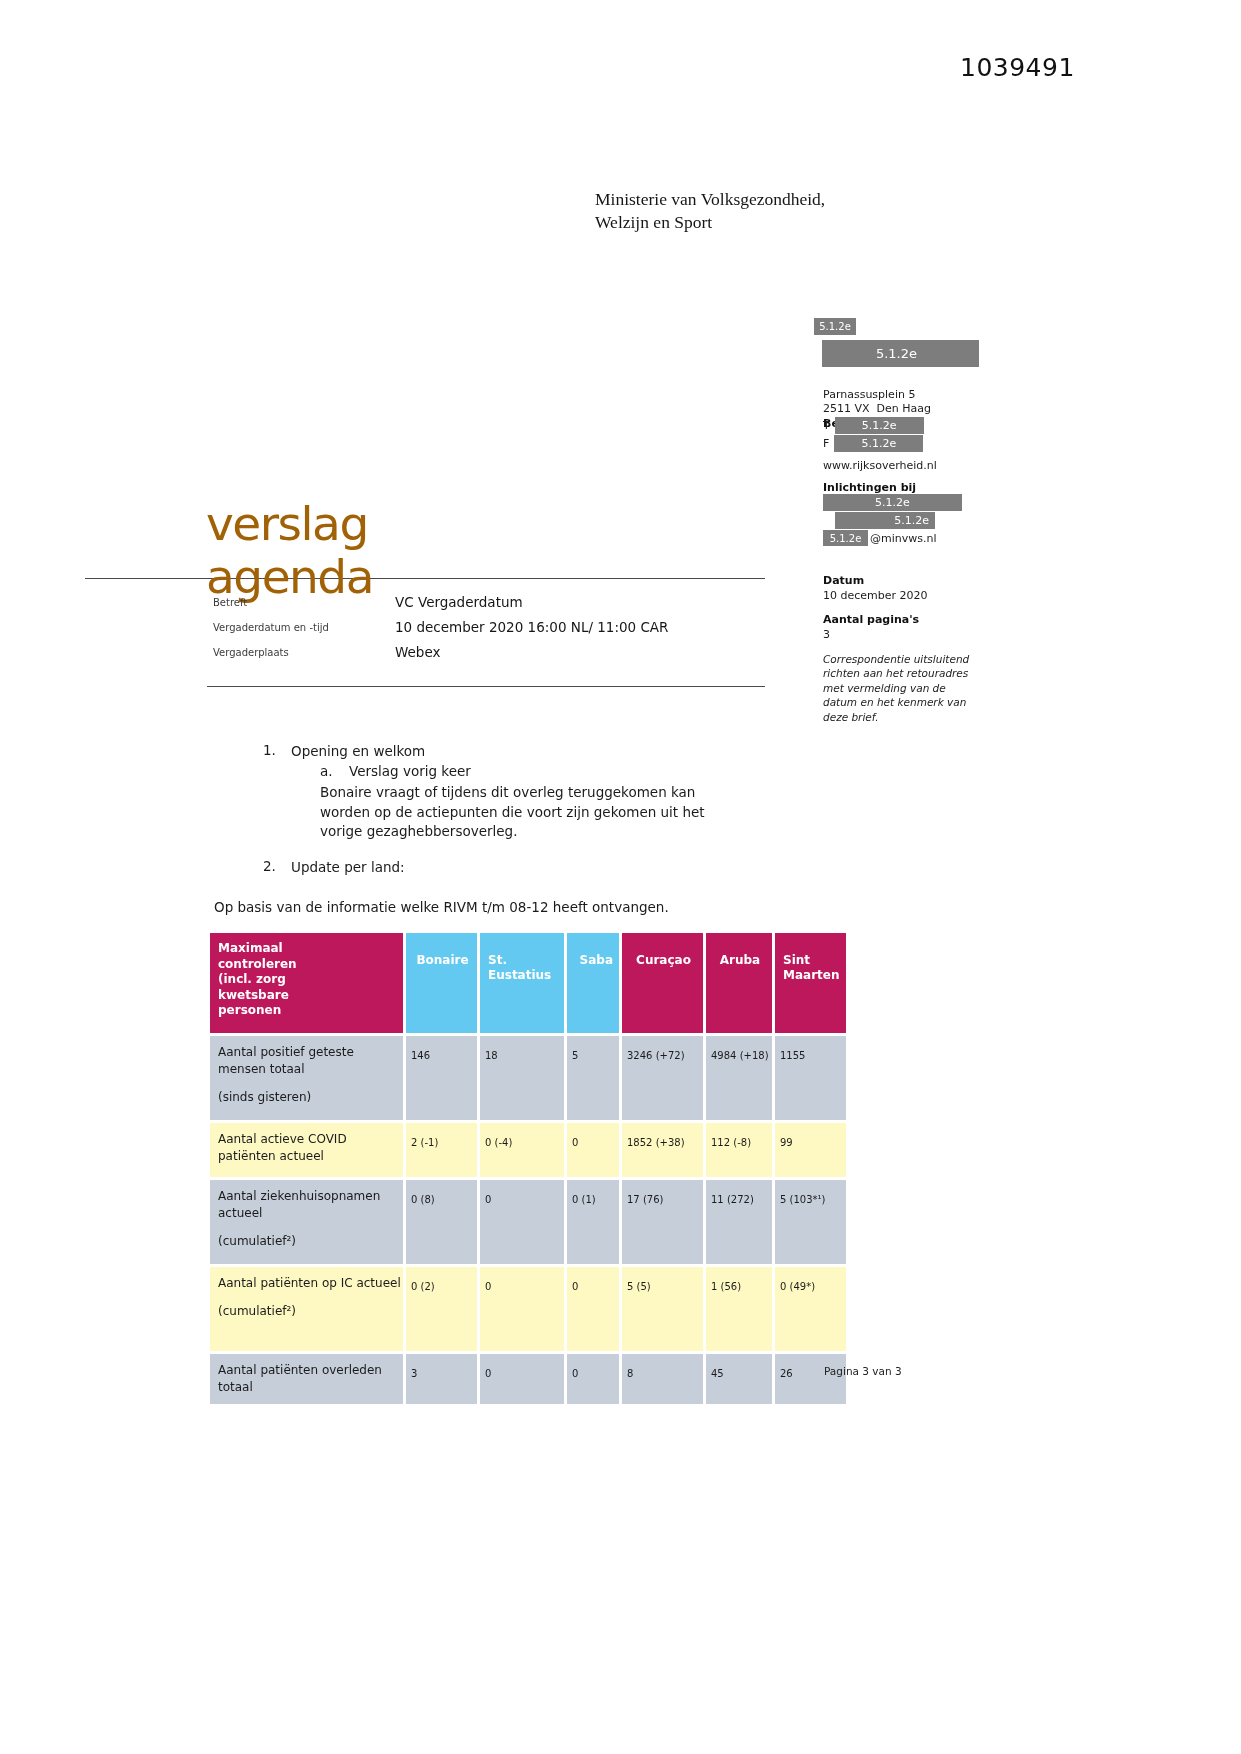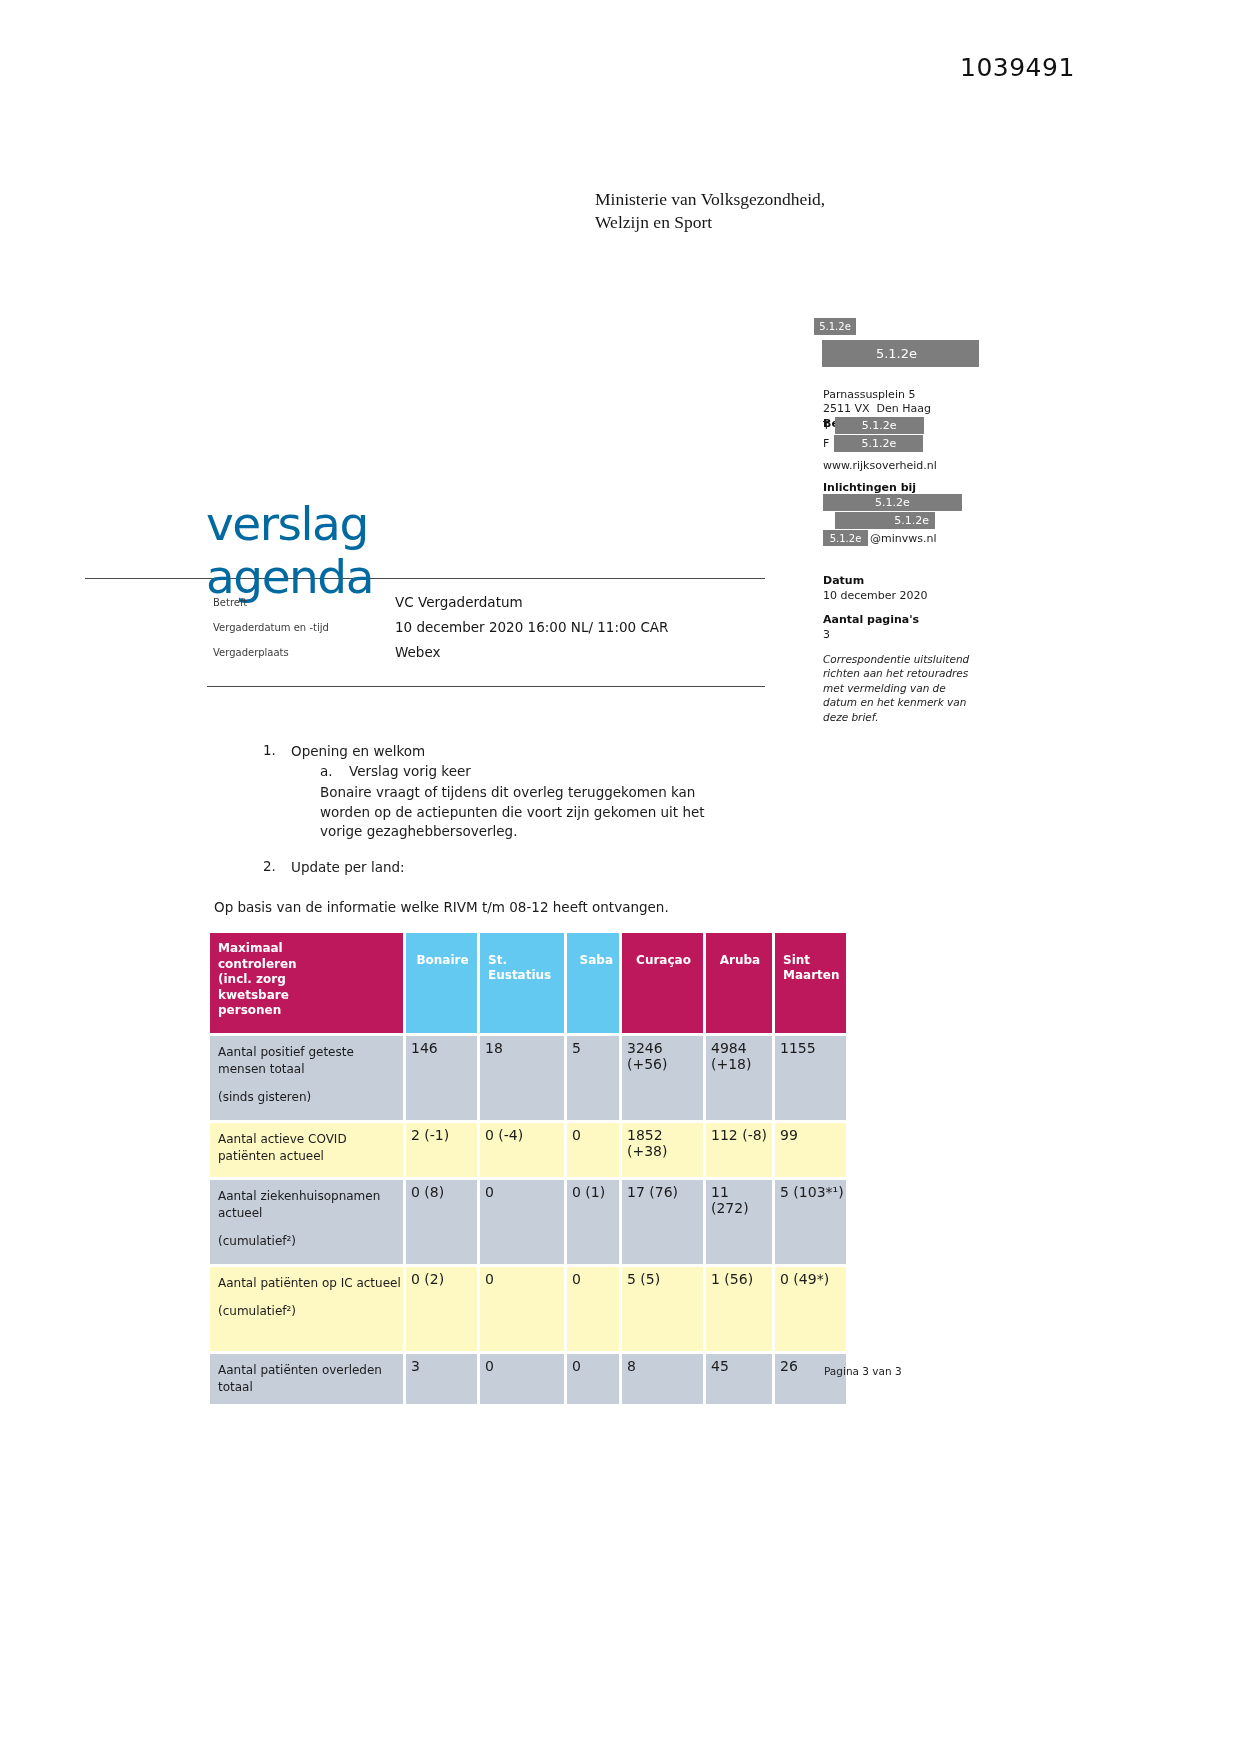--- a/index.html
+++ b/index.html
@@ -5,21 +5,21 @@
   html,body{margin:0;padding:0;background:#ffffff;}
   .page{position:relative;width:1241px;height:1754px;background:#ffffff;overflow:hidden;
         font-family:"DejaVu Sans",sans-serif;color:#1b1b1b;}
   .abs{position:absolute;}
 
   
   .docnum{font-size:25px;color:#111;letter-spacing:0.5px;}
   .ministry{font-family:"Liberation Serif",serif;font-size:17.5px;line-height:1.32;color:#161616;}
 
   
-  .doctitle{font-size:47px;line-height:53px;letter-spacing:-1.5px;color:#0369a1;}
+  .doctitle{font-size:47px;line-height:53px;letter-spacing:-1.5px;color:#a16207;}
 
   .rule{position:absolute;height:1px;background:#4a4a4a;}
 
   
   .metalabel{font-size:10px;color:#3c3c3c;}
   .metavalue{font-size:13.5px;color:#161616;}
 
   
   .li-num{font-size:13.5px;}
   .li-text{font-size:13.5px;}
@@ -42,21 +42,21 @@
   td.h .hwrap{width:105px;line-height:15.5px;}
   td.hb{background:#63c9f1;}
   td.hcountry{padding-top:20px;line-height:15px;}
   .c-center{text-align:center;}
   .c-right{text-align:right;padding-right:6px !important;}
   .c-left{text-align:left;}
   td.rlabel{font-size:12px;padding:8px 0 6px 8px;line-height:17px;}
   td.rlabel .main{width:185px;}
   td.rlabel .sub{margin-top:11px;}
   td.rlabel .sub:empty{display:none;}
-  td.val{font-size:14px;padding:4px 2px 4px 5px;line-height:16px;}
+  td.val{font-size:10px;padding:12px 2px 4px 5px;line-height:16px;}
   tr.dark td{background:#c6ceda;}
   tr.light td{background:#fef9c3;}
 
   .footer{font-size:10.5px;color:#222;}
 </style>
 </head>
 <body>
 
 <div class="page">
 
@@ -160,21 +160,21 @@
     </tr>
 
     <tr class="dark">
       <td class="rlabel" style="height:70px;">
         <div class="main">Aantal positief geteste mensen totaal</div>
         <div class="sub">(sinds gisteren)</div>
       </td>
       <td class="val">146</td>
       <td class="val">18</td>
       <td class="val">5</td>
-      <td class="val">3246 (+56)</td>
+      <td class="val">3246 (+72)</td>
       <td class="val">4984 (+18)</td>
       <td class="val">1155</td>
     </tr>
 
     <tr class="light">
       <td class="rlabel" style="height:40px;">
         <div class="main">Aantal actieve COVID patiënten actueel</div>
 
       </td>
       <td class="val">2 (-1)</td>

